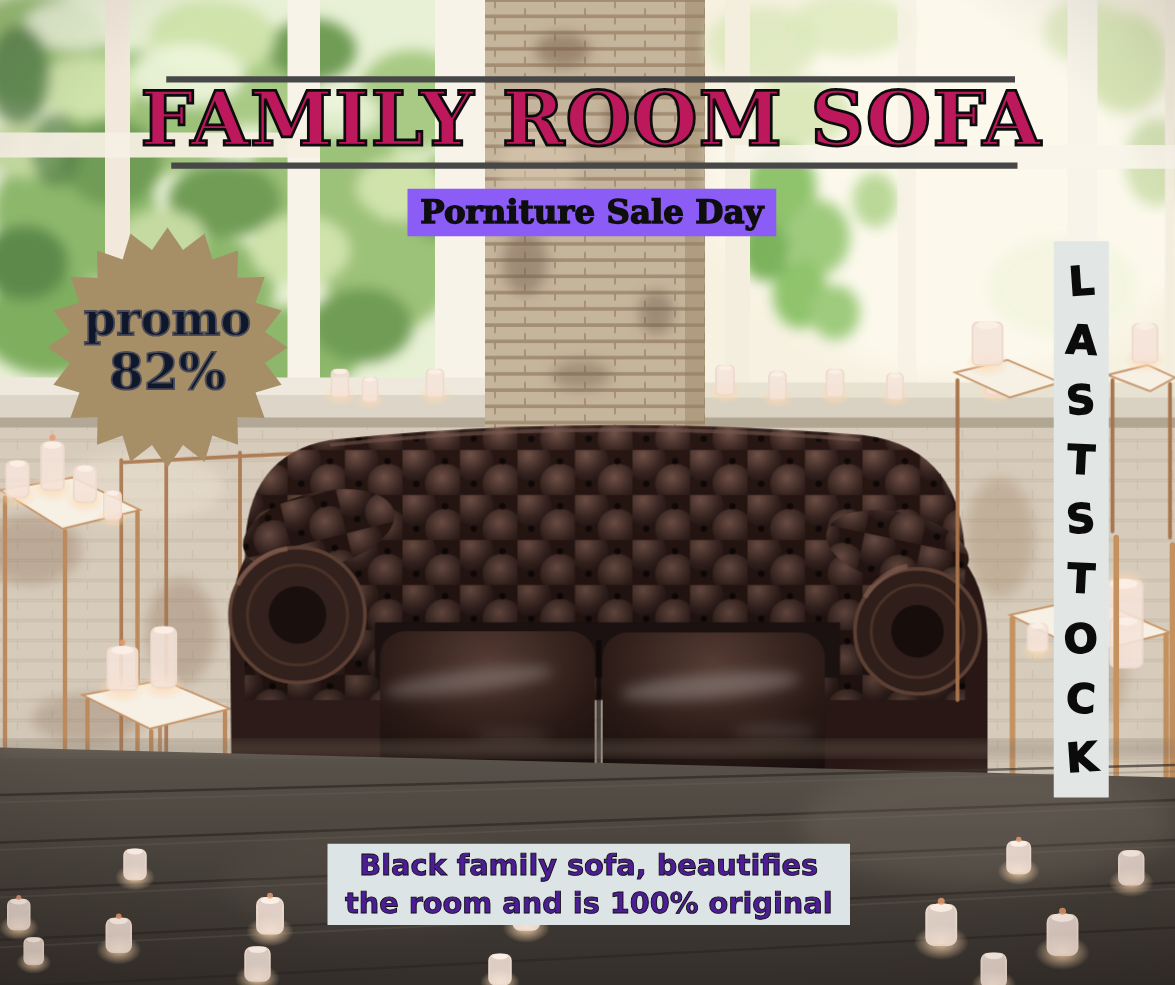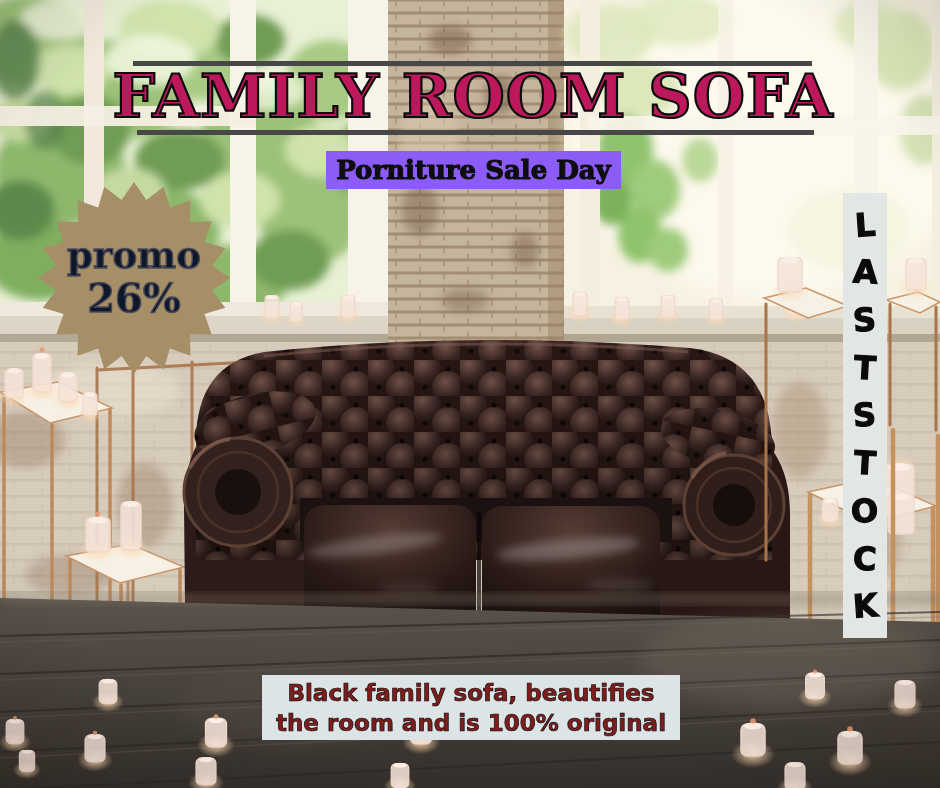--- a/index.html
+++ b/index.html
@@ -36,21 +36,21 @@
   .badge-line2{font-size:40px;line-height:1.02;}
   .side-label{position:absolute;left:843px;top:193px;width:44px;height:445px;background:#e2e6e5;
          display:flex;flex-direction:column;align-items:center;justify-content:space-evenly;
          font-family:"DejaVu Sans", sans-serif;font-weight:800;font-size:32px;color:#0b0b0b;}
   .side-label span{line-height:1;-webkit-text-stroke:1.2px #0b0b0b;}
   .side-label span:nth-child(odd){transform:rotate(-4deg);}
   .side-label span:nth-child(even){transform:rotate(3deg);}
   .caption{position:absolute;left:262px;top:675px;width:418px;height:65px;background:#dde4e5;
          display:flex;flex-direction:column;justify-content:center;text-align:center;
          font-family:"DejaVu Sans", sans-serif;font-weight:800;font-size:23px;line-height:30px;
-         color:#7f1d1d;-webkit-text-stroke:.7px #0d0d0d;white-space:nowrap;}
+         color:#4c1d95;-webkit-text-stroke:.7px #0d0d0d;white-space:nowrap;}
 </style>
 </head>
 <body>
 
 <div class="poster">
 
   <svg class="scene" viewBox="0 0 940 788" preserveAspectRatio="none" xmlns="http://www.w3.org/2000/svg">
     <defs>
       <filter id="b5" x="-30%" y="-30%" width="160%" height="160%">
           <feGaussianBlur stdDeviation="5"></feGaussianBlur>
@@ -478,21 +478,21 @@
   <div class="rule rule-bottom"></div>
 
   <div class="subtitle">Porniture Sale Day</div>
 
   <div class="badge">
     <svg width="196" height="196" viewBox="0 0 196 196" xmlns="http://www.w3.org/2000/svg">
       <polygon points="98.0,2.0 110.4,20.0 127.7,6.7 133.9,27.6 154.4,20.3 153.9,42.1 175.7,41.6 168.4,62.1 189.3,68.3 176.0,85.6 194.0,98.0 176.0,110.4 189.3,127.7 168.4,133.9 175.7,154.4 153.9,153.9 154.4,175.7 133.9,168.4 127.7,189.3 110.4,176.0 98.0,194.0 85.6,176.0 68.3,189.3 62.1,168.4 41.6,175.7 42.1,153.9 20.3,154.4 27.6,133.9 6.7,127.7 20.0,110.4 2.0,98.0 20.0,85.6 6.7,68.3 27.6,62.1 20.3,41.6 42.1,42.1 41.6,20.3 62.1,27.6 68.3,6.7 85.6,20.0" fill="#a68e67"></polygon>
     </svg>
     <div class="badge-text">
       <div class="badge-line1">promo</div>
-      <div class="badge-line2">26%</div>
+      <div class="badge-line2">82%</div>
     </div>
   </div>
 
   <div class="side-label">
     <span>L</span>
     <span>A</span>
     <span>S</span>
     <span>T</span>
     <span>S</span>
     <span>T</span>

